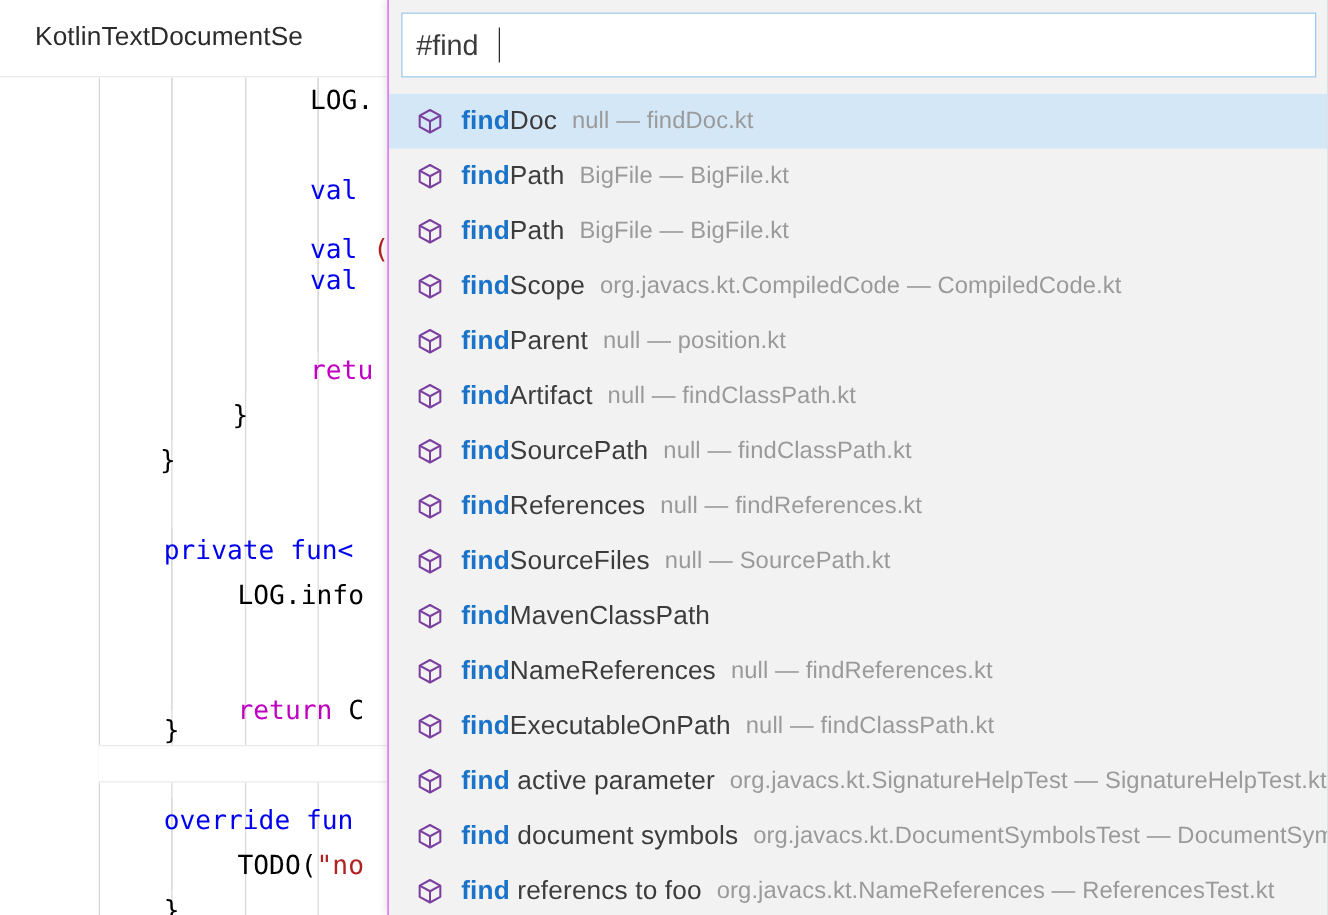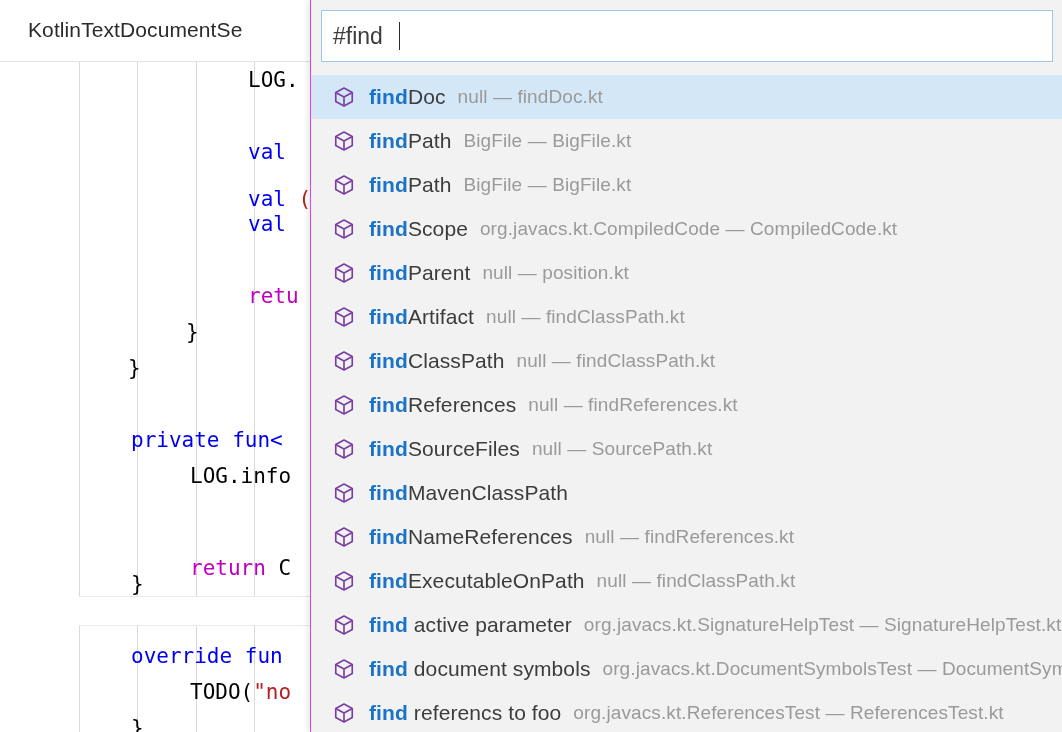--- a/index.html
+++ b/index.html
@@ -286,21 +286,21 @@
             <path d="M3 7.1 12 12l9-4.9M12 12v9.8" fill="none" stroke="#7b3fa0" stroke-width="1.8" stroke-linejoin="round"></path>
           </svg>
           <div class="row-label"><span class="match">find</span><span>Artifact</span></div>
           <div class="row-detail">null — findClassPath.kt</div>
         </div>
         <div class="result-row">
           <svg viewBox="0 0 24 24" class="row-icon">
             <path d="M12 2.2 21 7.1v9.8L12 21.8 3 16.9V7.1z" fill="none" stroke="#7b3fa0" stroke-width="1.8" stroke-linejoin="round"></path>
             <path d="M3 7.1 12 12l9-4.9M12 12v9.8" fill="none" stroke="#7b3fa0" stroke-width="1.8" stroke-linejoin="round"></path>
           </svg>
-          <div class="row-label"><span class="match">find</span><span>ClassPath</span></div>
+          <div class="row-label"><span class="match">find</span><span>SourcePath</span></div>
           <div class="row-detail">null — findClassPath.kt</div>
         </div>
         <div class="result-row">
           <svg viewBox="0 0 24 24" class="row-icon">
             <path d="M12 2.2 21 7.1v9.8L12 21.8 3 16.9V7.1z" fill="none" stroke="#7b3fa0" stroke-width="1.8" stroke-linejoin="round"></path>
             <path d="M3 7.1 12 12l9-4.9M12 12v9.8" fill="none" stroke="#7b3fa0" stroke-width="1.8" stroke-linejoin="round"></path>
           </svg>
           <div class="row-label"><span class="match">find</span><span>References</span></div>
           <div class="row-detail">null — findReferences.kt</div>
         </div>
@@ -350,18 +350,18 @@
           </svg>
           <div class="row-label"><span class="match">find</span><span> document symbols</span></div>
           <div class="row-detail">org.javacs.kt.DocumentSymbolsTest — DocumentSymbolsTest.kt</div>
         </div>
         <div class="result-row">
           <svg viewBox="0 0 24 24" class="row-icon">
             <path d="M12 2.2 21 7.1v9.8L12 21.8 3 16.9V7.1z" fill="none" stroke="#7b3fa0" stroke-width="1.8" stroke-linejoin="round"></path>
             <path d="M3 7.1 12 12l9-4.9M12 12v9.8" fill="none" stroke="#7b3fa0" stroke-width="1.8" stroke-linejoin="round"></path>
           </svg>
           <div class="row-label"><span class="match">find</span><span> referencs to foo</span></div>
-          <div class="row-detail">org.javacs.kt.ReferencesTest — ReferencesTest.kt</div>
+          <div class="row-detail">org.javacs.kt.NameReferences — ReferencesTest.kt</div>
         </div>
       </div>
   </div>
 
 </div>
 
 </body></html>

